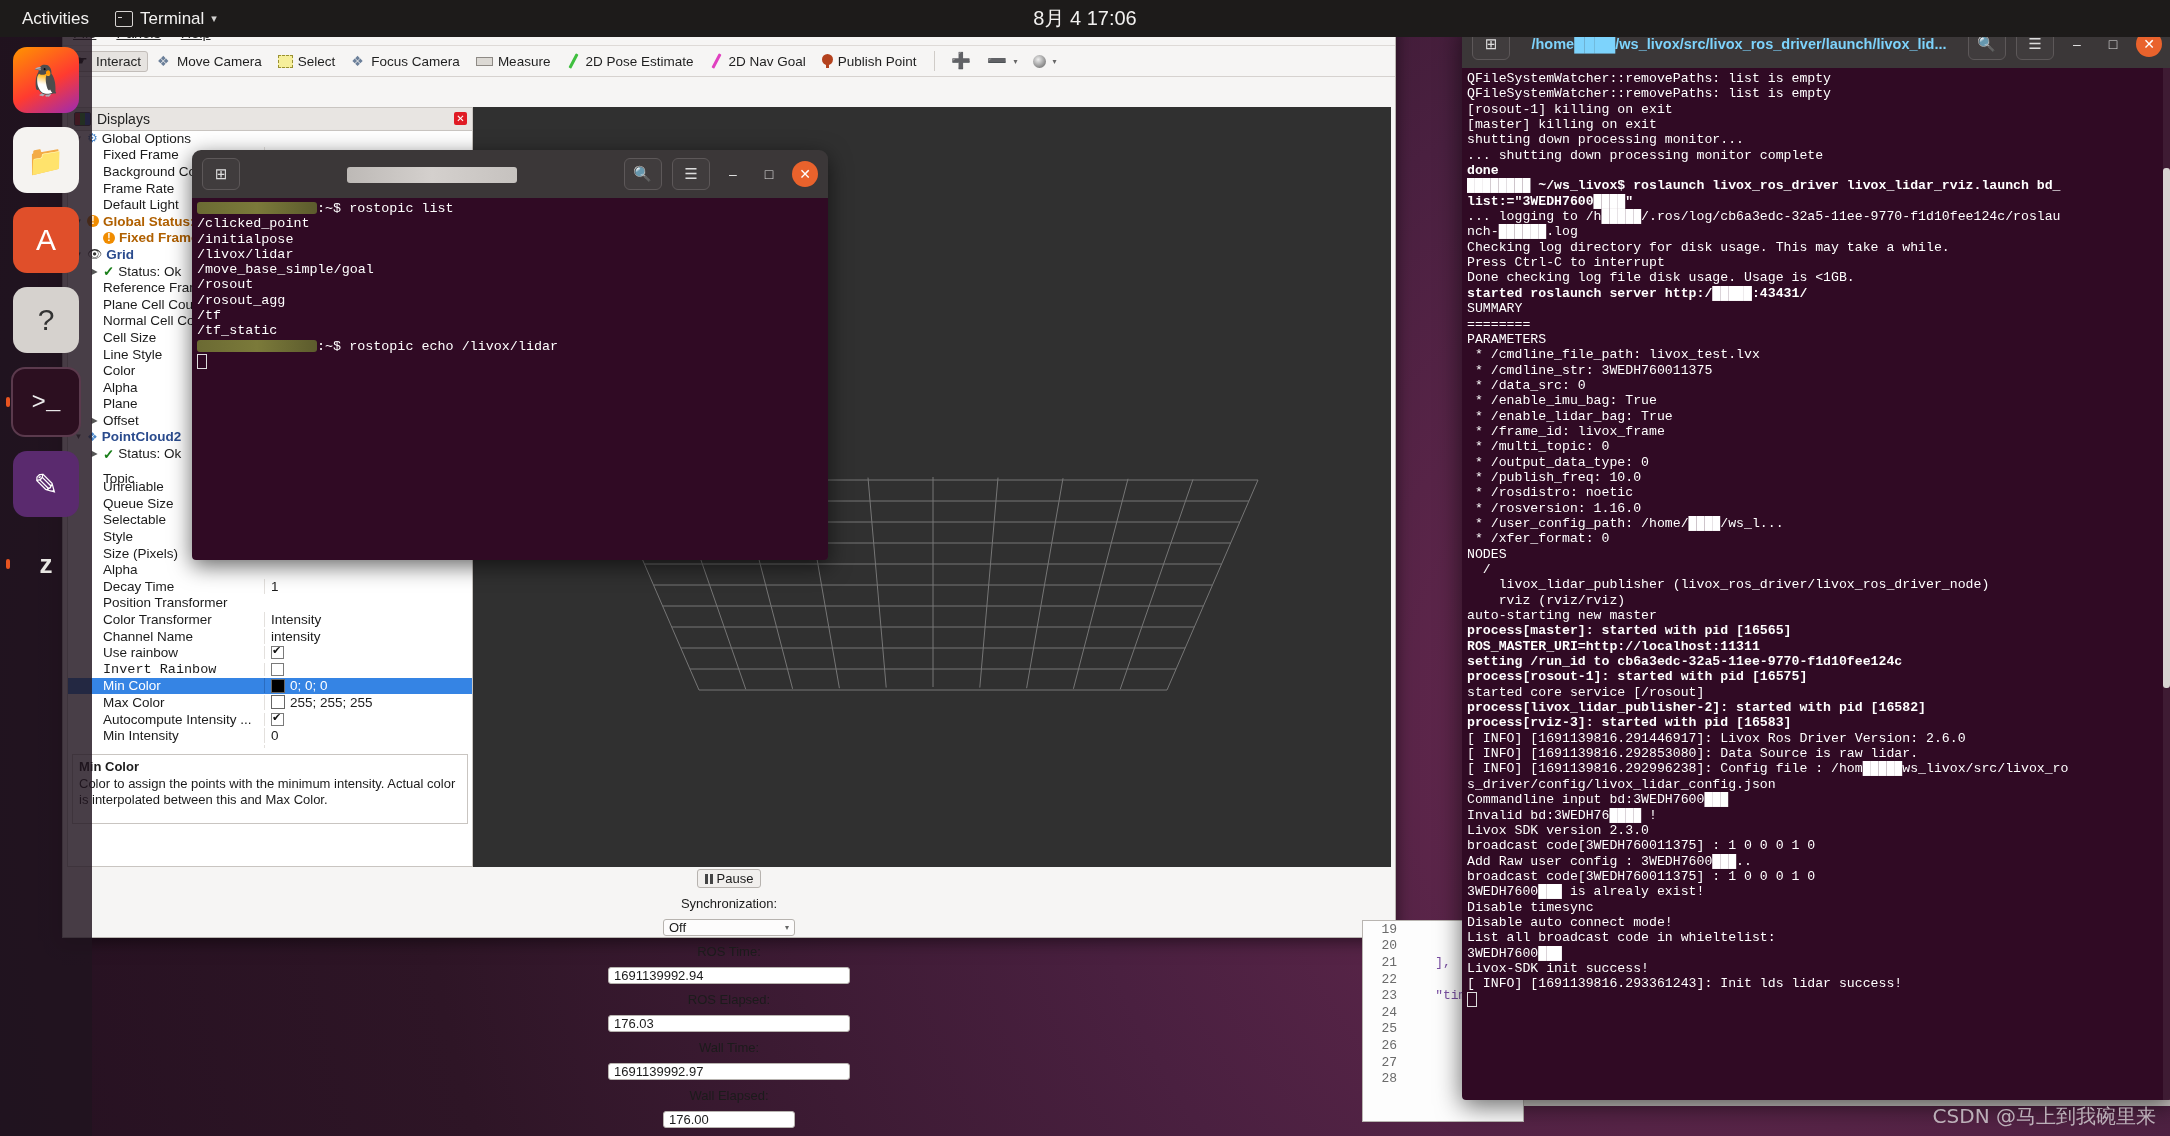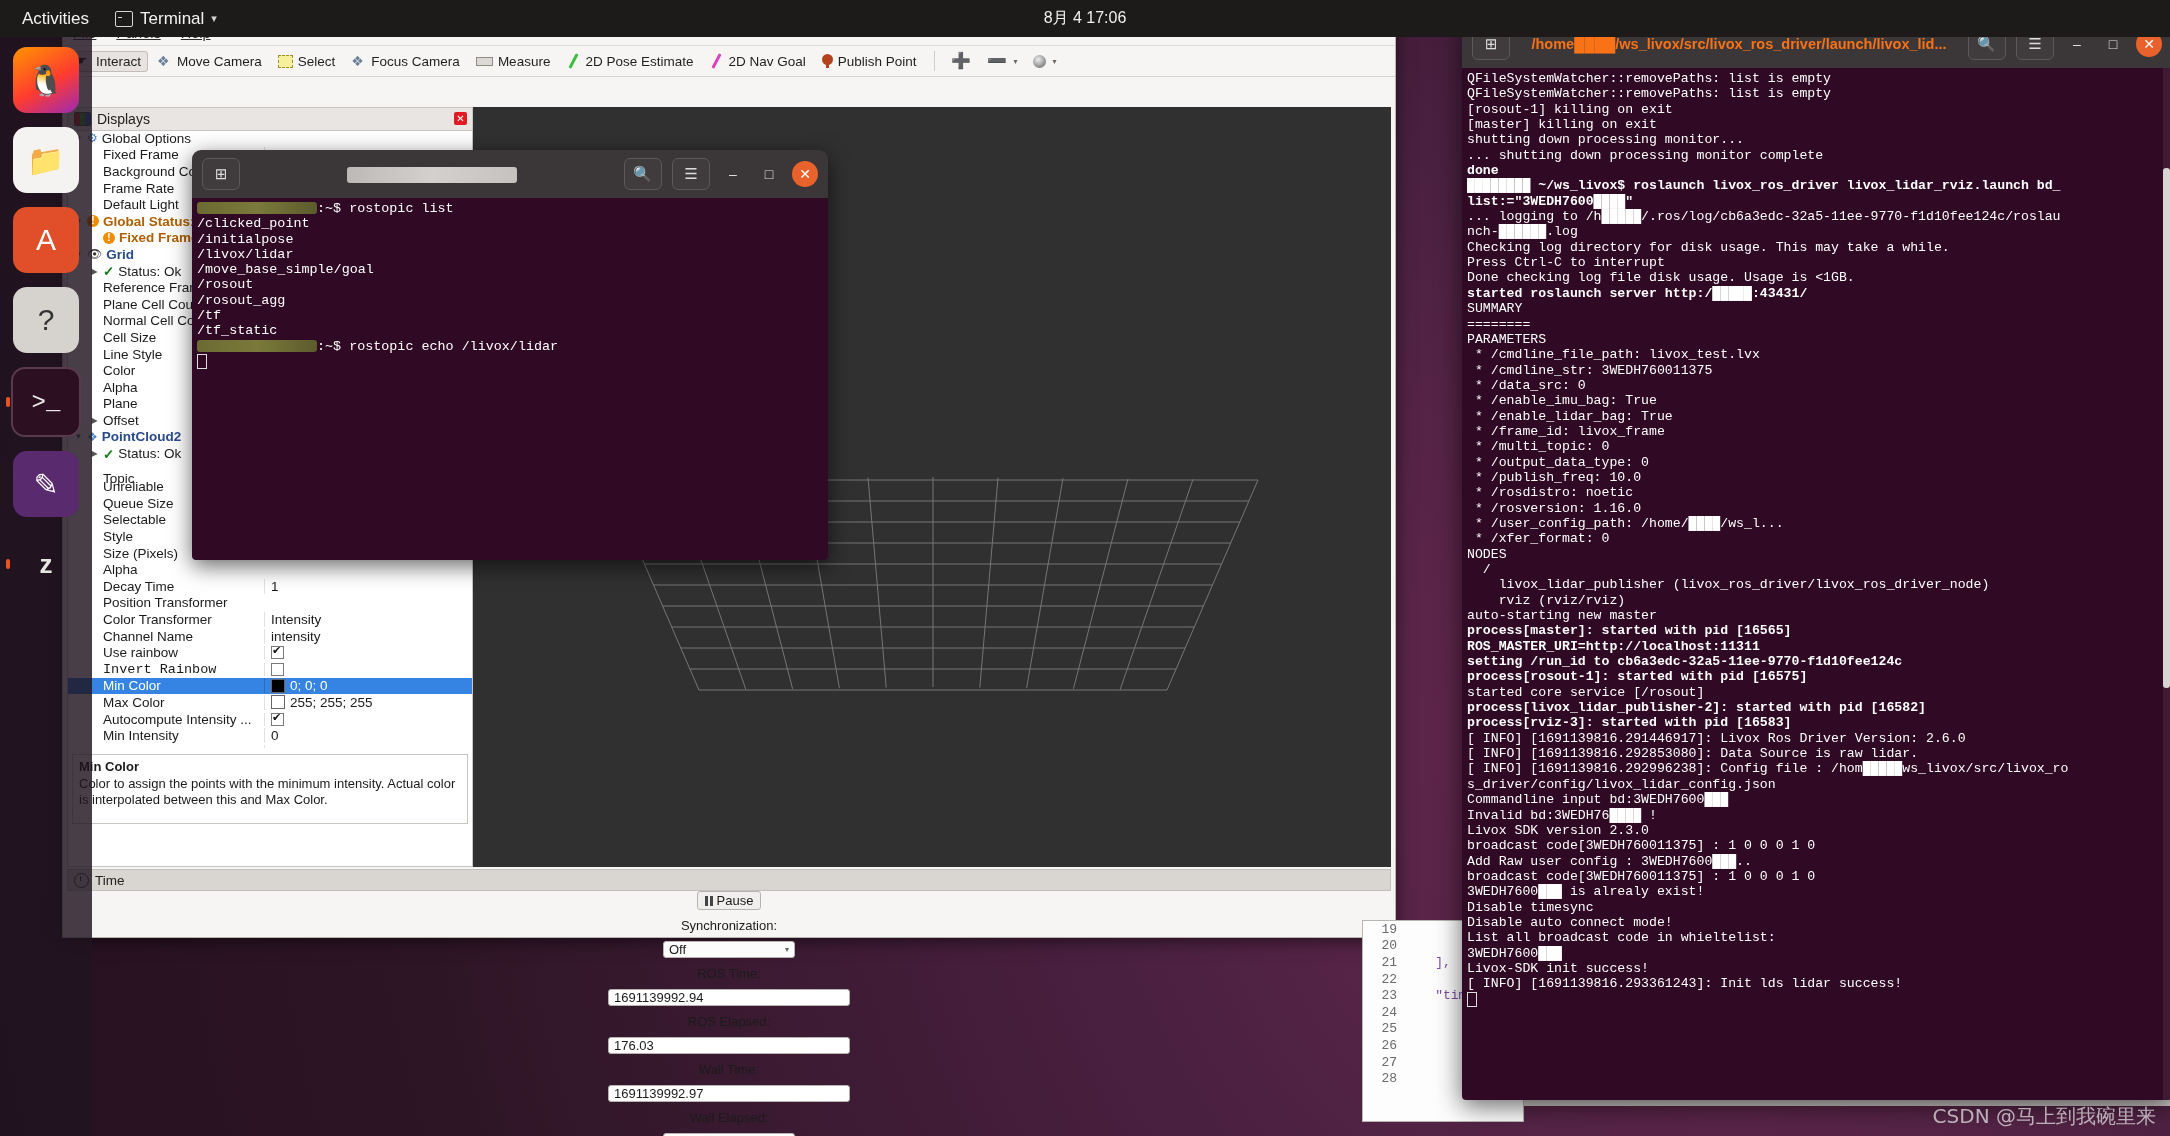--- a/index.html
+++ b/index.html
@@ -9,21 +9,21 @@
   #desktop{position:absolute;inset:0;
     background:
       radial-gradient(circle at 80% 65%, #6b2a52 0%, #4a2040 35%, #2e1526 70%, #241020 100%);
   }
 
   
   #topbar{position:absolute;left:0;top:0;width:2170px;height:37px;background:#1d1b1a;color:#f2f1f0;
     font-size:17px;display:flex;align-items:center;z-index:90;}
   #topbar .act{padding:0 16px 0 22px;}
   #topbar .appitem{display:flex;align-items:center;gap:7px;padding:0 10px;}
-  #topbar .clock{position:absolute;left:50%;transform:translateX(-50%);font-size:16px;}
+  #topbar .clock{position:absolute;left:50%;transform:translateX(-50%);font-size:20px;}
   .termglyph{display:inline-block;width:16px;height:14px;border:1.6px solid #d7d4d2;border-radius:2px;position:relative;}
   .termglyph:before{content:"";position:absolute;left:2px;top:5px;width:4px;height:1.6px;background:#d7d4d2;transform:rotate(0deg);}
   .caret{font-size:11px;opacity:.85;}
 
   
   #dock{position:absolute;left:0;top:37px;width:92px;bottom:0;background:rgba(32,20,30,.82);z-index:60;
     display:flex;flex-direction:column;align-items:center;padding-top:10px;gap:14px;}
   .dockicon{width:66px;height:66px;border-radius:14px;display:flex;align-items:center;justify-content:center;
     font-size:30px;color:#fff;position:relative;}
   .d-firefox{background:linear-gradient(150deg,#ff9500,#ff3b30 55%,#9b2ab5);}
@@ -122,21 +122,21 @@
     align-items:center;justify-content:space-between;padding:0 5px;font-size:13px;}
   .hint-row{height:16px;display:flex;align-items:center;gap:7px;padding:0 6px;font-size:12.5px;color:#1b1b1b;background:#f6f5f4;}
   .resetbtn{border:1px solid #b7b3af;background:#f1efed;border-radius:3px;padding:0px 6px;font-size:12.5px;}
 
   
   #term-small{position:absolute;left:192px;top:150px;width:636px;height:410px;z-index:40;
     box-shadow:0 6px 22px rgba(0,0,0,.6);border-radius:9px 9px 4px 4px;overflow:hidden;}
   .gterm-head{height:48px;background:#3b3738;display:flex;align-items:center;padding:0 10px;gap:10px;}
   .gbtn{width:36px;height:30px;border:1px solid #5d5859;border-radius:6px;background:#403c3d;color:#ddd;
     display:flex;align-items:center;justify-content:center;font-size:15px;}
-  .gtitle{flex:1;text-align:center;color:#f97316;font-size:14.5px;font-weight:bold;}
+  .gtitle{flex:1;text-align:center;color:#7dd3fc;font-size:14.5px;font-weight:bold;}
   .wbtn{width:26px;height:26px;border-radius:50%;display:flex;align-items:center;justify-content:center;color:#ddd;font-size:14px;}
   .wbtn.close{background:#e9622c;color:#fff;}
   .blur{display:inline-block;border-radius:3px;vertical-align:middle;}
   .blur.olive{background:linear-gradient(90deg,#6b6a33,#7b7a3a,#5c5b2d);}
   .blur.grey{background:linear-gradient(90deg,#bdb9b6,#d4d0cd,#c6c2bf);}
   .gterm-body{background:#300a24;color:#ffffff;font-family:"Liberation Mono",monospace;font-size:13.4px;
     line-height:15.3px;padding:3px 5px;height:calc(100% - 48px);box-sizing:border-box;white-space:pre;overflow:hidden;}
   .cursorblk{display:inline-block;width:8px;height:13px;border:1px solid #ddd;vertical-align:-2px;}
 
   
@@ -632,24 +632,20 @@
             </div>
           </div>
         </div>
       <div id="descbox">
         <b>Min Color</b><br>
         <span>Color to assign the points with the minimum intensity. Actual color is interpolated between this and Max Color.</span>
       </div>
     </div>
 
     <div id="timepanel">
-      <div class="time-header">
-        <span class="clockico"></span>
-        <span>Time</span>
-      </div>
       <div class="time-row">
         <div class="pausebtn">
           <span class="pausebars"></span>
           <span>Pause</span>
         </div>
         <span class="lbl">Synchronization:</span>
         <div class="selectbox">
           <span>Off</span>
           <span class="tinycaret">▾</span>
         </div>

